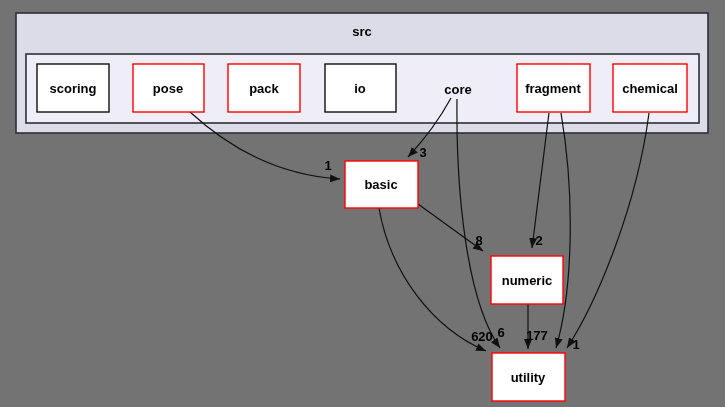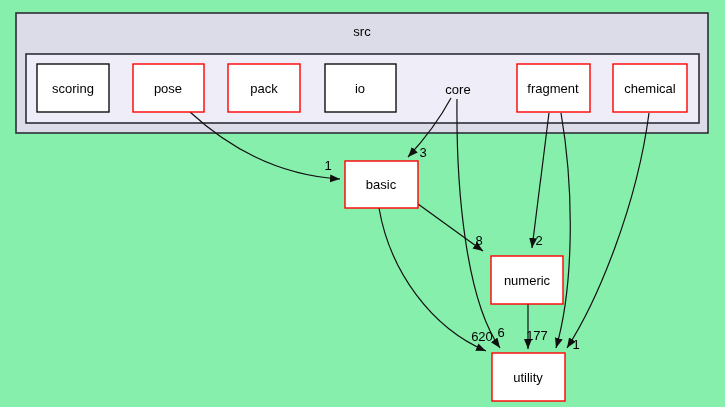--- a/index.html
+++ b/index.html
@@ -1,16 +1,16 @@
 <!DOCTYPE html>
 <html><head>
 <meta charset="utf-8">
 <style>
   html,body{margin:0;padding:0;background:#ffffff;}
-  .stage{position:relative;width:725px;height:407px;background:#86efac;overflow:hidden;}
+  .stage{position:relative;width:725px;height:407px;background:#737373;overflow:hidden;font-weight:bold;}
   svg text{font-family:"Liberation Sans", sans-serif;font-size:13px;fill:#000000;}
   .cluster-outer{fill:#dcdce8;stroke:#2e2e38;stroke-width:1.6;}
   .cluster-inner{fill:#eeedf8;stroke:#2e2e38;stroke-width:1.6;}
   .node{fill:#ffffff;stroke-width:1.4;}
   .edge{fill:none;stroke:#101010;stroke-width:1.2;}
   .node-label{text-anchor:middle;}
   .edge-label{text-anchor:middle;}
 </style>
 </head>
 <body>

